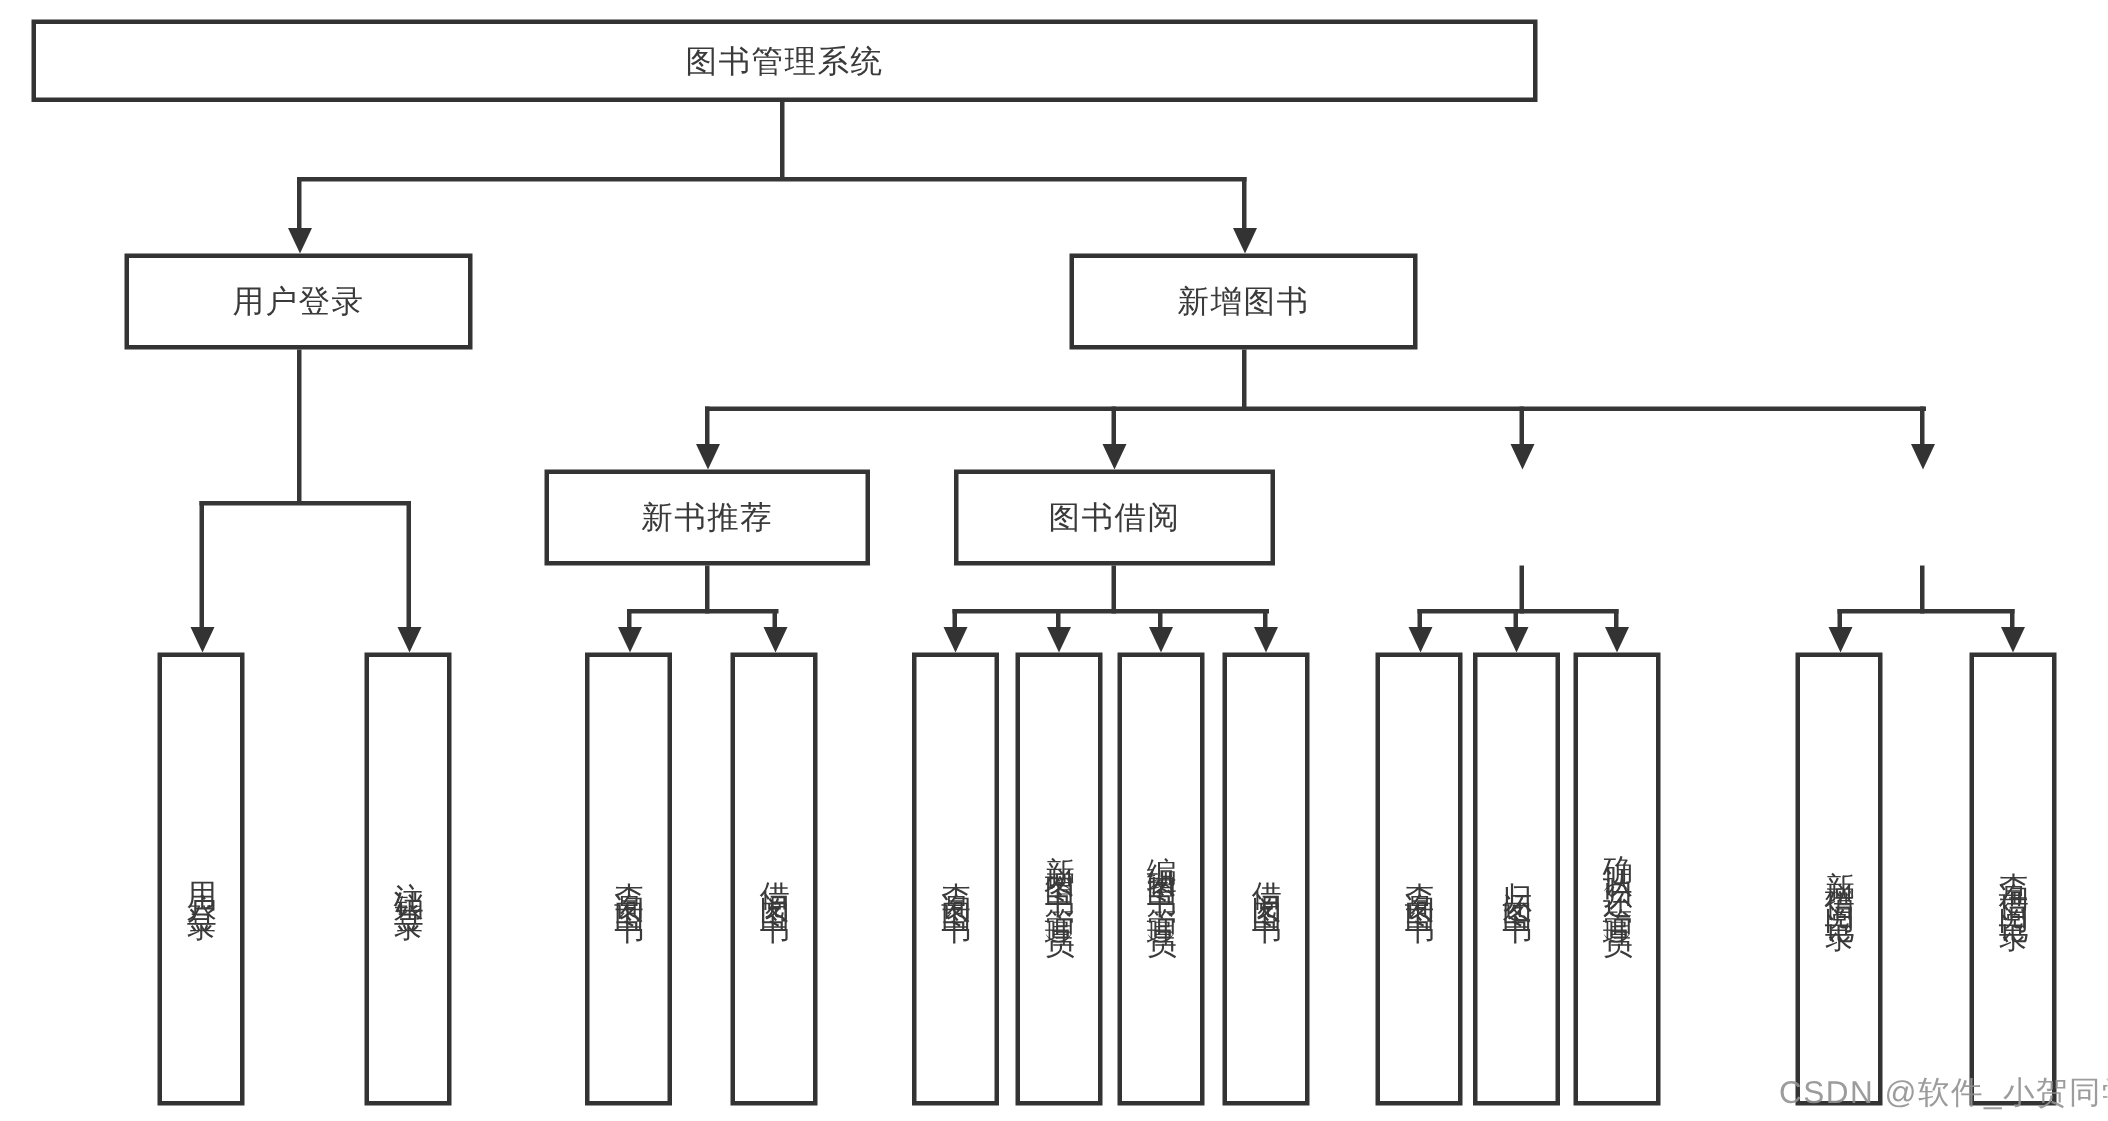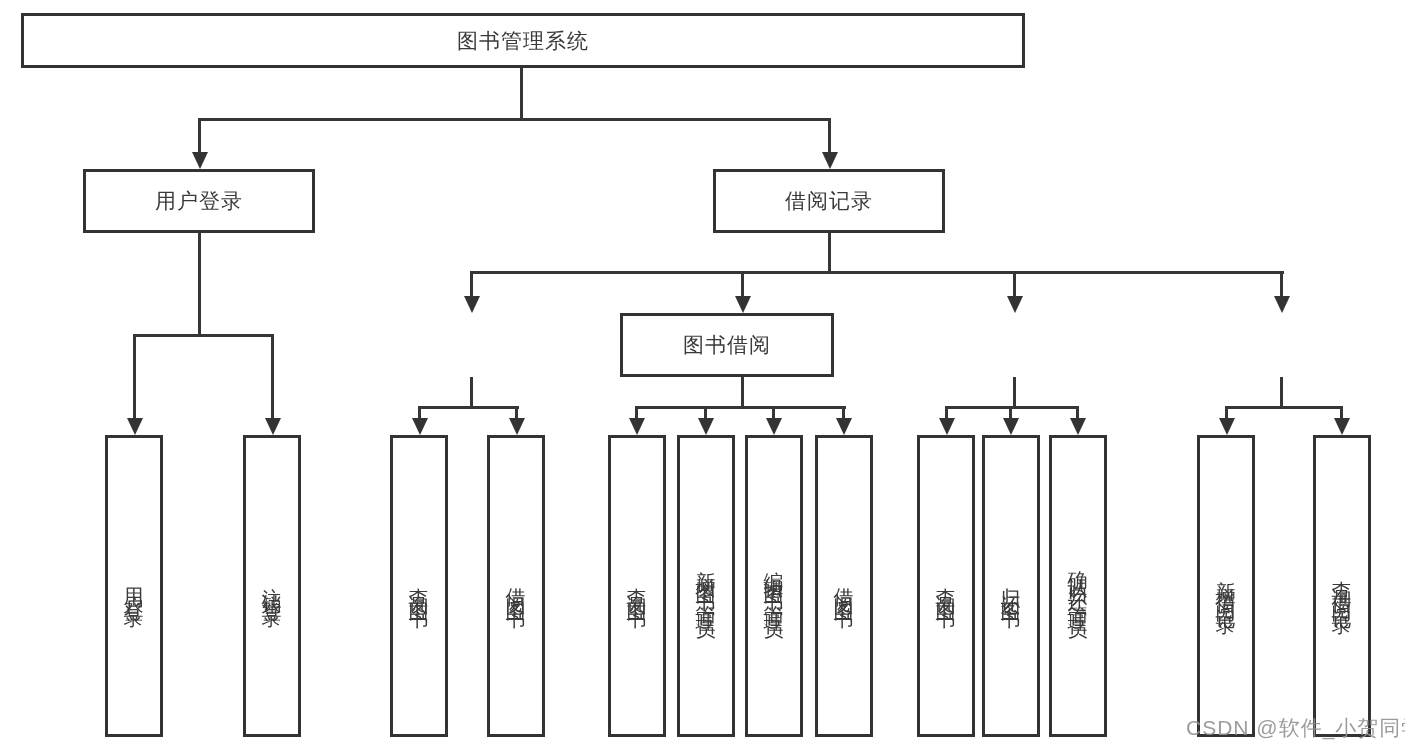--- a/index.html
+++ b/index.html
@@ -88,42 +88,45 @@
   <div class="hline" style="left:198px; top:118px; width:633px;"></div>
   <div class="vline" style="left:198px; top:118px; height:34px;"></div>
   <div class="arrow" style="left:192px; top:152px;"></div>
   <div class="vline" style="left:828px; top:118px; height:34px;"></div>
   <div class="arrow" style="left:822px; top:152px;"></div>
 
   <div class="box" style="left:83px; top:169px; width:232px; height:64px;">
     <span>用户登录</span>
   </div>
   <div class="box" style="left:713px; top:169px; width:232px; height:64px;">
-    <span>借阅记录</span>
+    <span>新增图书</span>
   </div>
 
   <div class="vline" style="left:198px; top:233px; height:103px;"></div>
   <div class="hline" style="left:133px; top:334px; width:141px;"></div>
   <div class="vline" style="left:133px; top:334px; height:84px;"></div>
   <div class="arrow" style="left:127px; top:418px;"></div>
   <div class="vline" style="left:271px; top:334px; height:84px;"></div>
   <div class="arrow" style="left:265px; top:418px;"></div>
 
   <div class="vline" style="left:828px; top:233px; height:41px;"></div>
   <div class="hline" style="left:470px; top:271px; width:814px;"></div>
   <div class="vline" style="left:470px; top:271px; height:27px;"></div>
   <div class="arrow" style="left:464px; top:296px;"></div>
   <div class="vline" style="left:741px; top:271px; height:27px;"></div>
   <div class="arrow" style="left:735px; top:296px;"></div>
   <div class="vline" style="left:1013px; top:271px; height:27px;"></div>
   <div class="arrow" style="left:1007px; top:296px;"></div>
   <div class="vline" style="left:1280px; top:271px; height:27px;"></div>
   <div class="arrow" style="left:1274px; top:296px;"></div>
 
-  <div class="box" style="left:620px; top:313px; width:214px; height:64px;">
+  <div class="box" style="left:363px; top:313px; width:217px; height:64px;">
+    <span>新书推荐</span>
+  </div>
+  <div class="box" style="left:636px; top:313px; width:214px; height:64px;">
     <span>图书借阅</span>
   </div>
 
   <div class="vline" style="left:470px; top:377px; height:32px;"></div>
   <div class="hline" style="left:418px; top:406px; width:101px;"></div>
   <div class="vline" style="left:418px; top:406px; height:14px;"></div>
   <div class="arrow" style="left:412px; top:418px;"></div>
   <div class="vline" style="left:515px; top:406px; height:14px;"></div>
   <div class="arrow" style="left:509px; top:418px;"></div>
 

